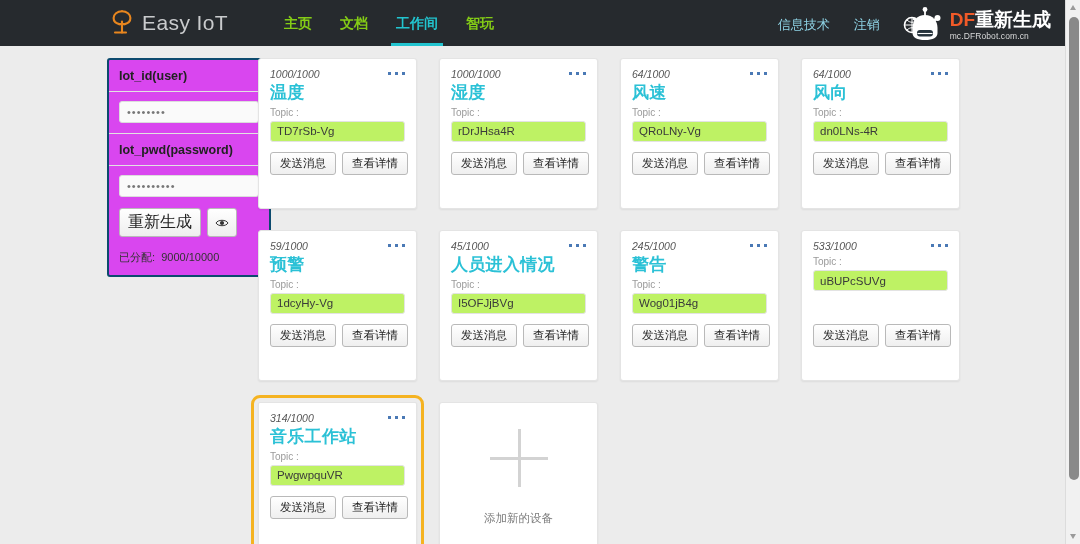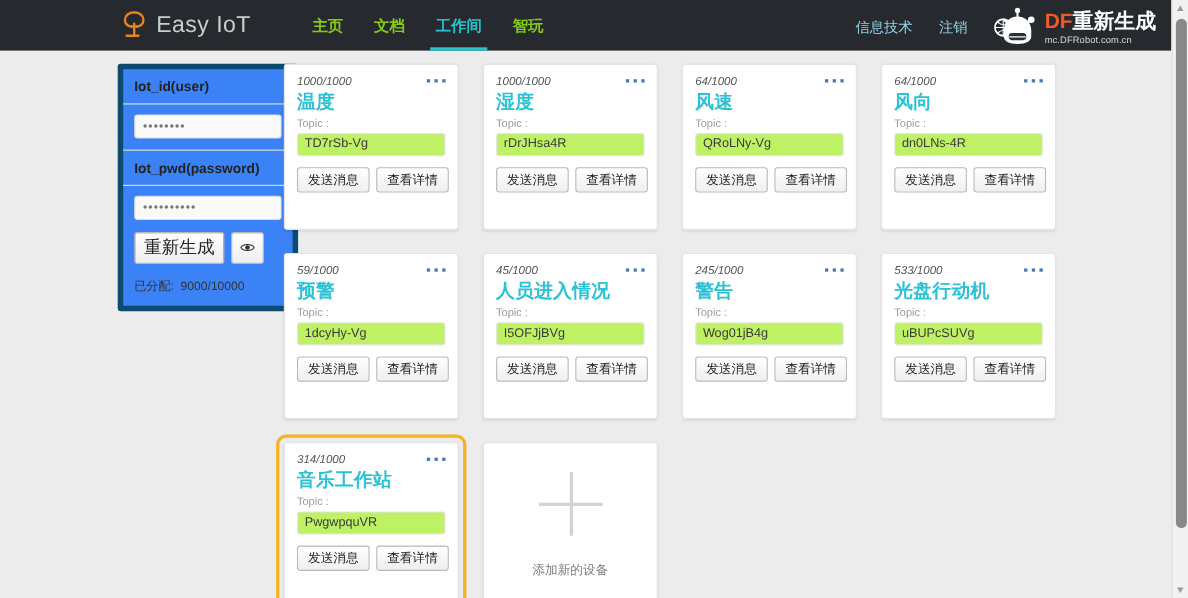--- a/index.html
+++ b/index.html
@@ -62,21 +62,21 @@
     position:absolute; top:17px; left:2.5px; width:10px; height:463px;
     background:#898989; border-radius:5px;
   }
 
   
   .content { position:absolute; top:46px; left:0; width:1065px; height:498px; }
 
   
   .sidebar {
     position:absolute; left:107px; top:12px; width:164px;
-    background:#3b82f6; border:5px solid #0c4a6e; border-radius:3px;
+    background:#d946ef; border:2px solid #0c4a6e; border-radius:3px;
   }
   .side-sec { padding:9px 10px 0 10px; }
   .side-title { font-size:12.5px; font-weight:bold; color:#222; padding-bottom:8px; }
   .side-divider { height:1px; background:#e2e2e2; margin:0; }
   .side-body { padding:9px 10px 10px 10px; }
   .side-input {
     width:100%; height:22px; border:1px solid #dcdcdc; border-radius:3px;
     background:#fafafa; color:#777; font-size:11px;
     padding:0 7px; letter-spacing:1px; outline:none;
     font-family:"Liberation Sans", sans-serif;
@@ -370,21 +370,20 @@
 
       <div class="card">
         <div class="card-top">
           <span class="card-count">533/1000</span>
           <span class="dots">
               <i></i>
               <i></i>
               <i></i>
             </span>
         </div>
-        <div class="card-title">光盘行动机</div>
         <div class="card-topic-label">Topic :</div>
         <div class="card-topic-box">uBUPcSUVg</div>
         <div class="card-btns">
           <button class="card-btn">发送消息</button>
           <button class="card-btn">查看详情</button>
         </div>
       </div>
 
       <div class="card selected">
         <div class="card-top">

